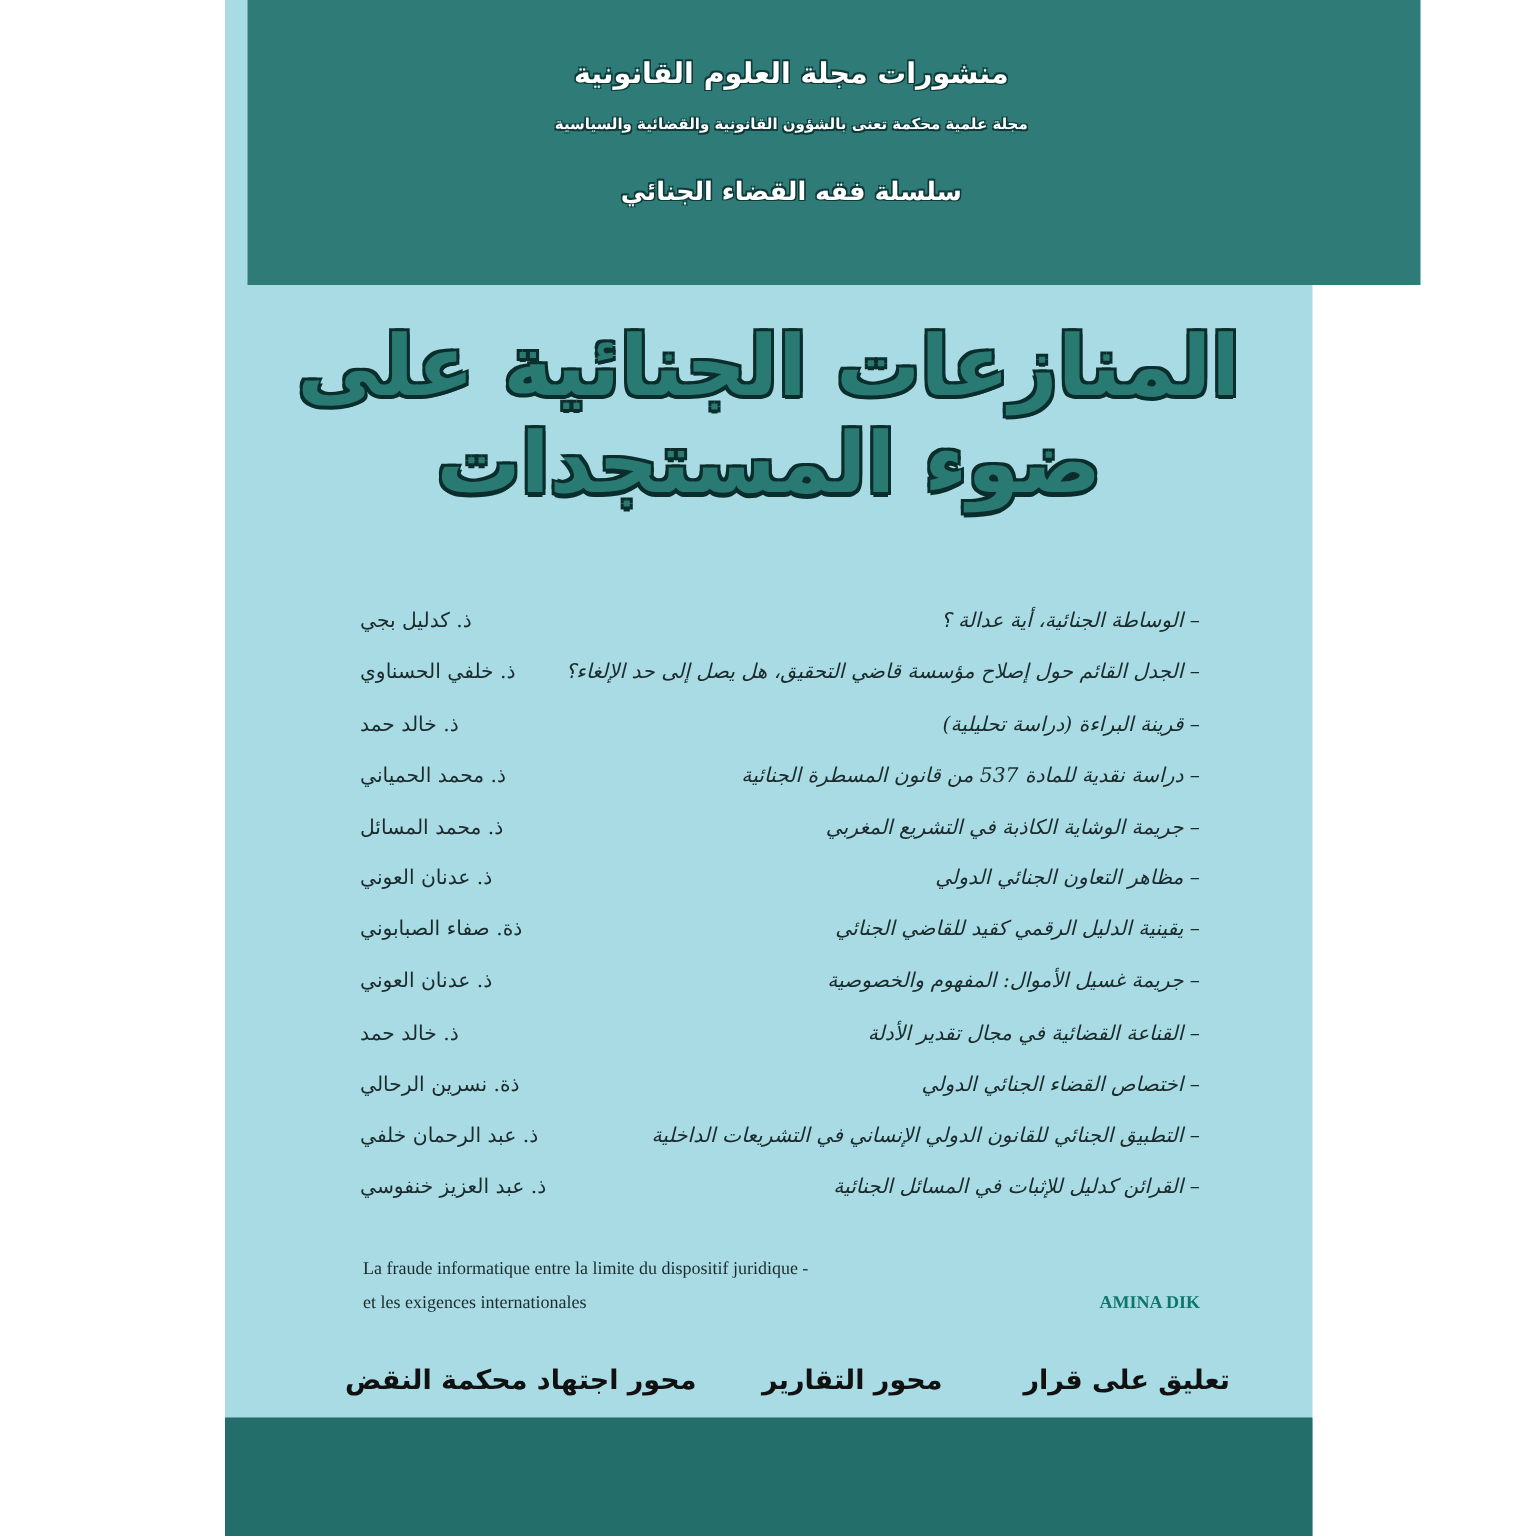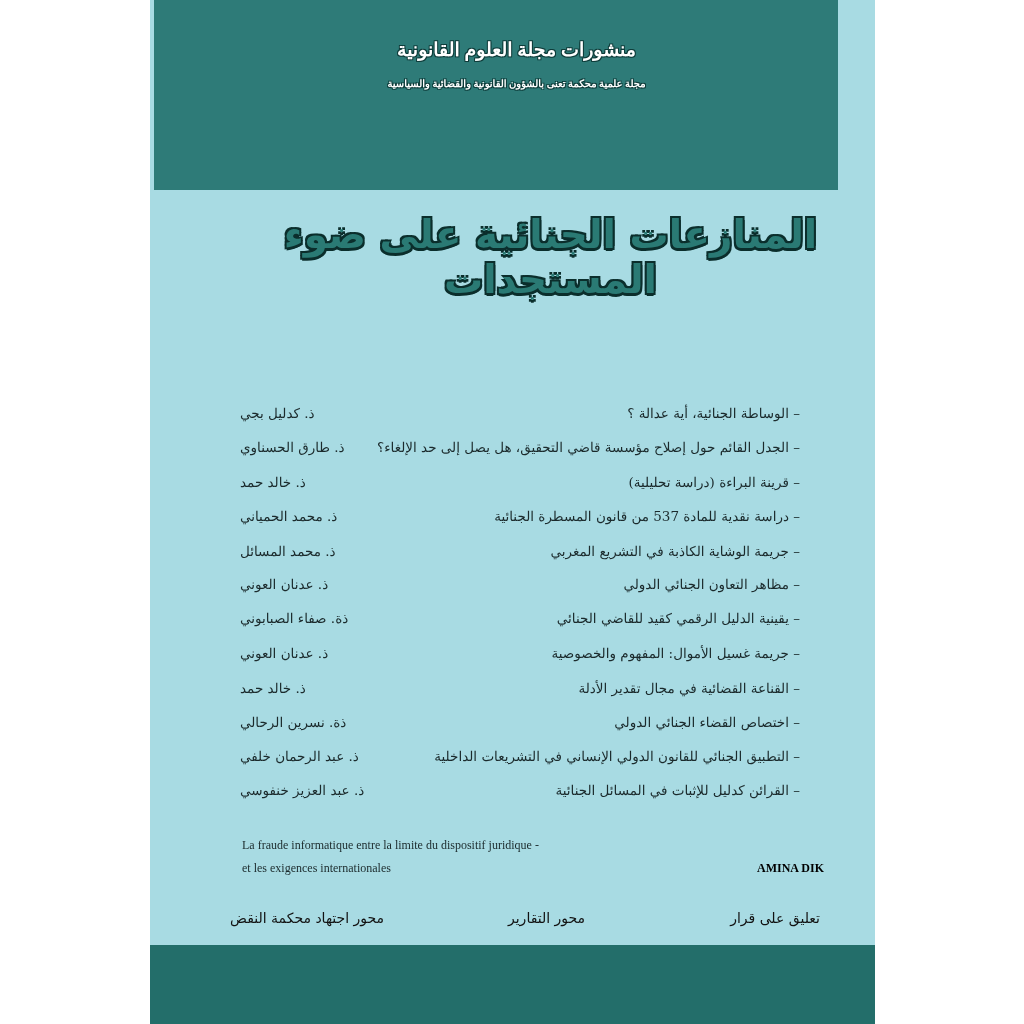--- a/index.html
+++ b/index.html
@@ -1,61 +1,62 @@
 <!DOCTYPE html>
 <html><head>
 <meta charset="utf-8">
 <style>
   html, body { margin:0; padding:0; }
   body { width:1024px; height:1024px; background:#ffffff; position:relative; overflow:hidden; font-family:"DejaVu Sans", sans-serif; }
   .cover { position:absolute; left:150px; top:0; width:725px; height:1024px; background:#a8dbe3; }
-  .header { position:absolute; left:4px; top:0; width:684px; height:190px; background:#2e7b78;font-family:Liberation Serif, serif; }
+  .header { position:absolute; left:15px; top:0; width:782px; height:190px; background:#2e7b78; }
   .footer { position:absolute; left:0; top:945px; width:725px; height:79px; background:#236e6a; }
   .hdr-line { position:absolute; left:0; width:725px; text-align:center; color:#ffffff; font-weight:bold; direction:rtl;
     text-shadow: 1px 1px 0 #0e3b39, -1px 1px 0 #0e3b39, 1px -1px 0 #0e3b39, -1px -1px 0 #0e3b39; }
   .h1 { top:38px; font-size:19px; }
   .h2 { top:78px; font-size:10px; }
   .h3 { top:118px; font-size:17px; }
   .title { position:absolute; left:0; width:725px; text-align:center; direction:rtl; color:#2a7a74; font-weight:bold;
-    font-size:39px; letter-spacing:-1px;
-    text-shadow: 2px 2px 0 #0b2e2c, -2px 2px 0 #0b2e2c, 2px -2px 0 #0b2e2c, -2px -2px 0 #0b2e2c, 0 3px 0 #0b2e2c; padding-left: 38px; }
+    font-size:56px; letter-spacing:-1px;
+    text-shadow: 2px 2px 0 #0b2e2c, -2px 2px 0 #0b2e2c, 2px -2px 0 #0b2e2c, -2px -2px 0 #0b2e2c, 0 3px 0 #0b2e2c; }
   .t1 { top:212px; }
   .t2 { top:303px; }
   .toc { position:absolute; left:0; top:405px; width:725px; }
   .toc-row { position:absolute; left:0; width:725px; height:30px; direction:rtl; font-family:"DejaVu Serif", serif; font-size:13.5px; color:#1b2a2c; }
-  .toc-title { position:absolute; right:75px; top:0; white-space:nowrap; }
+  .toc-title { position:absolute; right:75px; top:0; white-space:nowrap;font-style:italic; }
   .toc-author { position:absolute; left:90px; top:0; white-space:nowrap; text-align:right; }
   .fr { position:absolute; left:92px; font-family:"Liberation Serif", serif; font-size:12px; color:#1b2a2c;text-align:center; }
   .fr1 { top:838px; }
   .fr2 { top:861px; }
-  .amina { position:absolute; left:583px; top:861px; font-family:"Liberation Serif", serif; font-weight:bold; font-size:12px; color:#000000;margin-left:24px; }
-  .sec { position:absolute; top:910px; direction:rtl; font-weight:normal; font-size:14px; color:#111; white-space:nowrap; }
+  .amina { position:absolute; left:583px; top:861px; font-family:"Liberation Serif", serif; font-weight:bold; font-size:12px; color:#0f766e; }
+  .sec { position:absolute; top:910px; direction:rtl; font-weight:bold; font-size:18px; color:#111; white-space:nowrap; }
   .s1 { right:55px; }
   .s2 { left:358px; }
   .s3 { left:80px; }
 </style>
 </head>
 <body>
 
 <div class="cover">
   <div class="header">
     <div class="hdr-line h1">منشورات مجلة العلوم القانونية</div>
     <div class="hdr-line h2">مجلة علمية محكمة تعنى بالشؤون القانونية والقضائية والسياسية</div>
+    <div class="hdr-line h3">سلسلة فقه القضاء الجنائي</div>
   </div>
 
   <div class="title t1">المنازعات الجنائية على ضوء المستجدات</div>
 
   <div class="toc">
     <div class="toc-row" style="top:0px">
       <span class="toc-title">– الوساطة الجنائية، أية عدالة ؟</span>
       <span class="toc-author">ذ. كدليل بجي</span>
     </div>
     <div class="toc-row" style="top:34px">
       <span class="toc-title">– الجدل القائم حول إصلاح مؤسسة قاضي التحقيق، هل يصل إلى حد الإلغاء؟</span>
-      <span class="toc-author">ذ. طارق الحسناوي</span>
+      <span class="toc-author">ذ. خلفي الحسناوي</span>
     </div>
     <div class="toc-row" style="top:69px">
       <span class="toc-title">– قرينة البراءة (دراسة تحليلية)</span>
       <span class="toc-author">ذ. خالد حمد</span>
     </div>
     <div class="toc-row" style="top:103px">
       <span class="toc-title">– دراسة نقدية للمادة 537 من قانون المسطرة الجنائية</span>
       <span class="toc-author">ذ. محمد الحمياني</span>
     </div>
     <div class="toc-row" style="top:138px">

